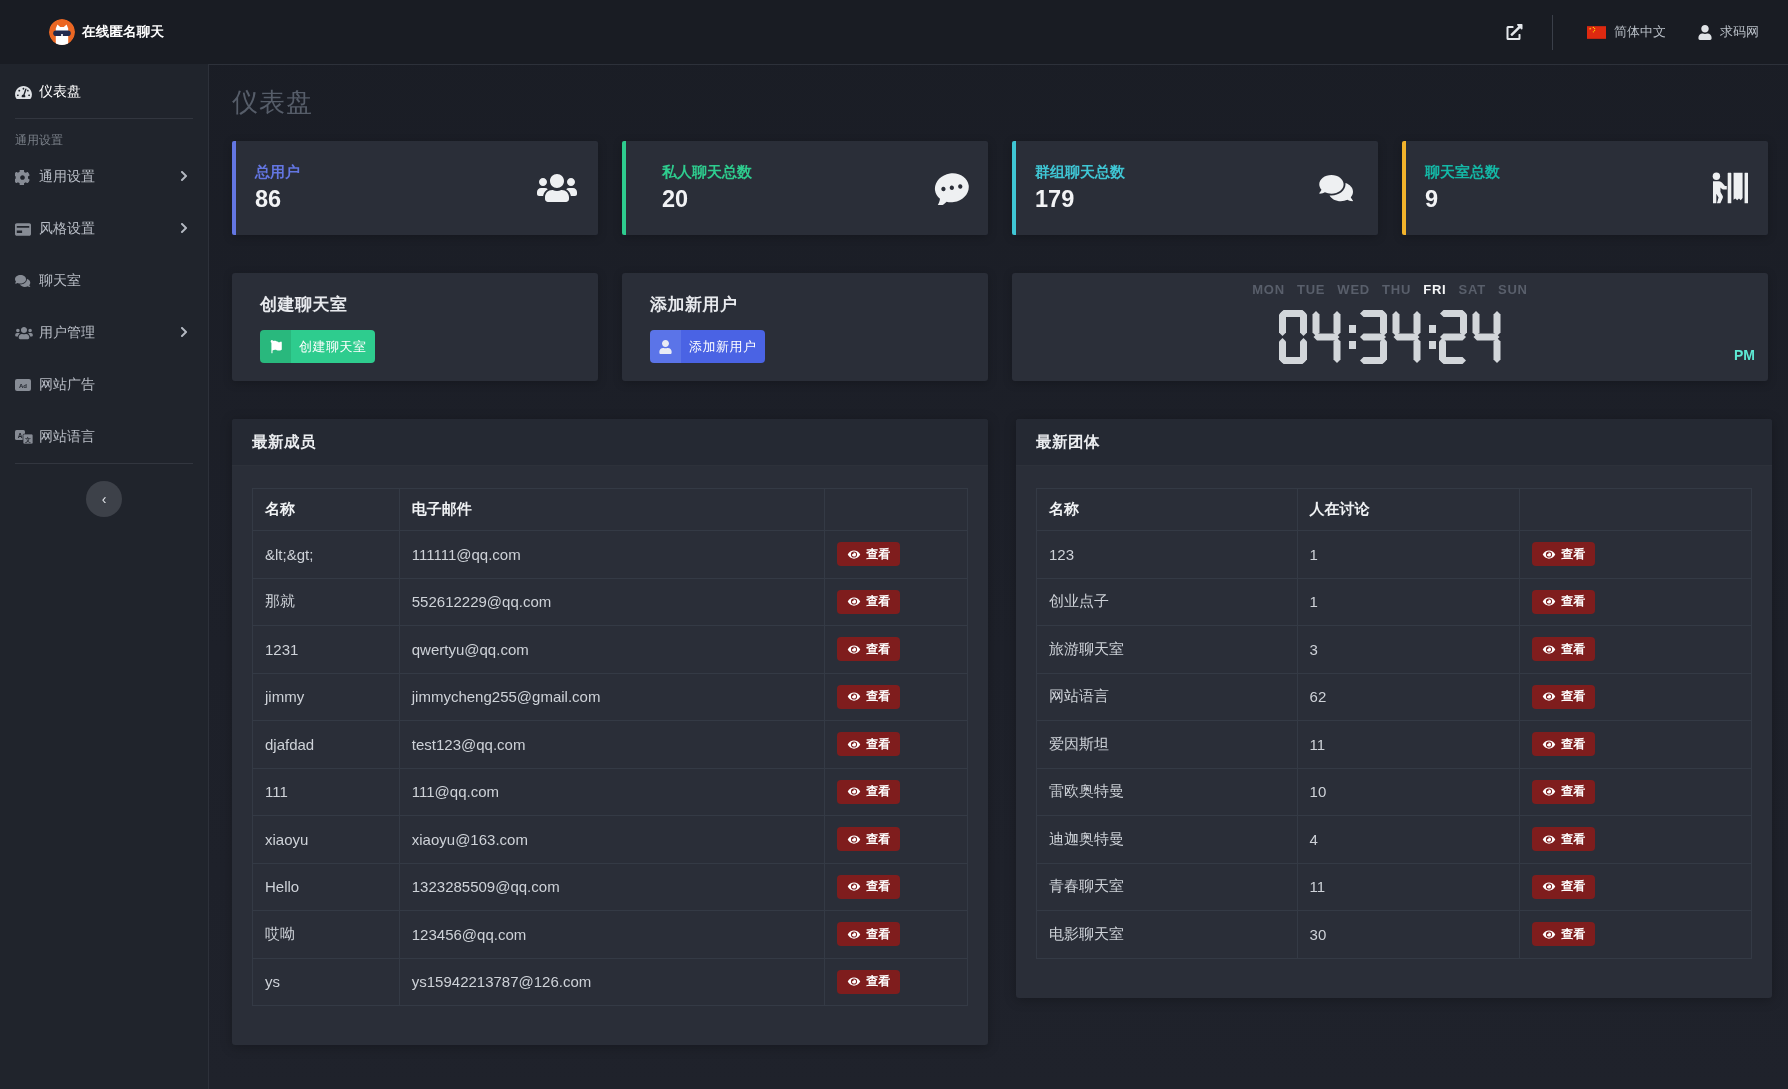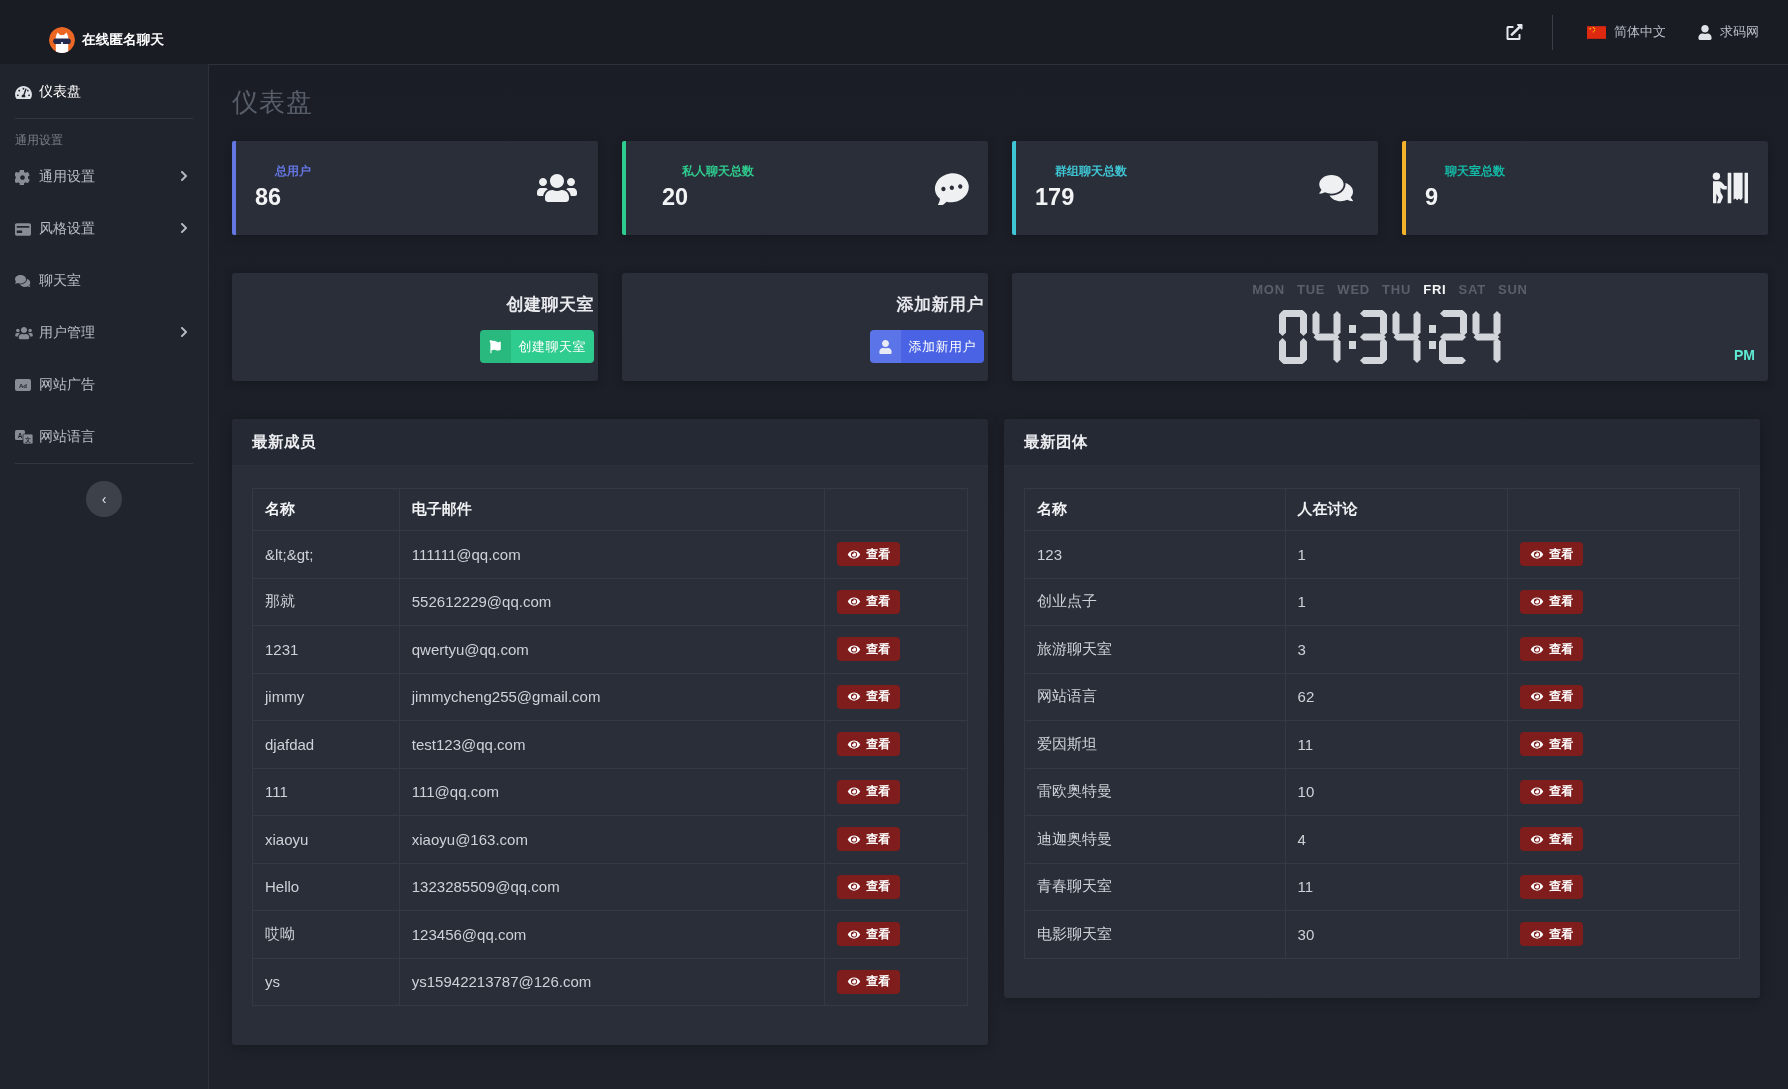--- a/index.html
+++ b/index.html
@@ -1,60 +1,60 @@
 <!DOCTYPE html>
 <html lang="zh"><head>
 <meta charset="utf-8">
 <title>仪表盘</title>
 <style>
 * { margin:0; padding:0; box-sizing:border-box; }
 html,body { width:1788px; height:1089px; overflow:hidden; }
 body { background:linear-gradient(180deg,#1a1d25 0%,#1d2029 60%,#1f222b 100%); font-family:"Liberation Sans",sans-serif; color:#d0d4da; position:relative; }
 .navbar { position:absolute; top:0; left:0; width:1788px; height:65px; background:#191c23; border-bottom:1px solid #2d313a; z-index:5; }
-.brand { position:absolute; left:0; top:8px; width:208px; height:64px; display:flex; align-items:center; padding-left:49px; }
+.brand { position:absolute; left:0; top:0; width:208px; height:64px; display:flex; align-items:center; padding-left:49px; }
 .brand .logo { width:26px; height:26px; border-radius:50%; flex:0 0 26px; }
 .brand .btxt { color:#fff; font-weight:bold; font-size:13.5px; margin-left:7px; letter-spacing:0.2px; }
 .nav-right { position:absolute; right:29px; top:0; height:64px; display:flex; align-items:center; }
 .nav-sep { width:1px; height:35px; background:#3a3f49; margin:0 34px 0 29px; }
 .nav-item { display:flex; align-items:center; color:#b9bfc7; font-size:13px; }
 .sidebar { position:absolute; top:64px; left:0; width:209px; height:1025px; background:#20242c; border-right:1px solid #2d313a; z-index:6; }
 .menu-item { display:flex; align-items:center; height:52px; padding:0 22px 0 15px; color:#b8bdc6; font-size:14px; position:relative; }
 .menu-item .mi-ic { width:24px; flex:0 0 24px; display:flex; justify-content:flex-start; color:#8e939c; }
 .menu-item .mi-tx { margin-left:0px; }
 .menu-item.active { color:#fff; }
 .menu-item .chev { position:absolute; right:20px; color:#aeb3bc; font-size:12px; font-weight:bold; }
 .side-divider { border-top:1px solid #32363f; margin:0 15px; }
 .side-label { padding:13px 15px 2px 15px; font-size:12px; color:#7a8089; }
 .collapse-btn { width:36px; height:36px; border-radius:50%; background:#3d4149; color:#e2e5e9; display:flex; align-items:center; justify-content:center; margin:17px auto 0; font-size:14px; }
 .main { position:absolute; left:208px; top:64px; width:1580px; height:1025px; padding:24px 24px 0 24px; }
 h1.pagetitle { color:#565d69; font-size:26px; line-height:29px; font-weight:normal; letter-spacing:1px; }
 .cards-row { display:flex; gap:24px; margin-top:24px; }
 .stat-card { flex:0 0 366px; width:366px; height:94px; background:#2a2e38; box-shadow:0 2px 10px rgba(0,0,0,0.22); border-left:4px solid; border-radius:2px; padding:22px 28px 0 19px; position:relative; }
-.stat-card .lab { font-size:12px; font-weight:bold; letter-spacing:0px;margin-left:20px; }
+.stat-card .lab { font-size:15px; font-weight:bold; letter-spacing:0px; }
 .stat-card .num { font-size:23.5px; font-weight:bold; color:#f2f3f5; margin-top:4px; }
 .stat-card svg.bigic { position:absolute; right:20px; top:50%; transform:translateY(-50%); }
 .c-blue { border-color:#6376e2; } .c-blue .lab { color:#6376e2; }
 .c-green { border-color:#2ecc8e;padding-left:36px; } .c-green .lab { color:#2ecc8e; }
 .c-cyan { border-color:#3fc6d4; } .c-cyan .lab { color:#3fc6d4; }
 .c-yellow { border-color:#f2b32b; } .c-yellow .lab { color:#14b8a6; }
 .row2 { display:flex; gap:24px; margin-top:38px; }
-.action-panel { flex:0 0 366px; width:366px; height:108px; background:#2a2e38; border-radius:3px; padding:20px 4px; box-shadow:0 2px 10px rgba(0,0,0,0.22);text-align:right; }
+.action-panel { flex:0 0 366px; width:366px; height:108px; background:#2a2e38; border-radius:3px; padding:20px 28px; box-shadow:0 2px 10px rgba(0,0,0,0.22); }
 .action-panel .ap-title { color:#e8eaee; font-size:17px; font-weight:bold; letter-spacing:0.5px; }
 .btn-act { display:inline-flex; align-items:stretch; margin-top:14px; border-radius:4px; overflow:hidden; color:#fff; font-size:13px; height:33px; }
 .btn-act .b-ic { display:flex; align-items:center; justify-content:center; width:31px; }
 .btn-act .b-tx { display:flex; align-items:center; padding:0 8px; letter-spacing:0.5px; }
 .btn-green .b-ic { background:#29b87d; } .btn-green .b-tx { background:#2ecc8e; }
 .btn-blue .b-ic { background:#5b74e8; } .btn-blue .b-tx { background:#4a63e4; }
 .clock-panel { flex:0 0 756px; width:756px; height:108px; background:#2b2f39; border-radius:3px; position:relative; box-shadow:0 2px 10px rgba(0,0,0,0.22); }
 .days { position:absolute; top:9px; left:0; width:100%; text-align:center; font-size:13px; color:#595f6b; font-weight:bold; letter-spacing:0.8px; }
 .days span { margin:0 6px; }
 .days .on { color:#f5f6f7; }
 .clockdigits { position:absolute; top:37px; left:50%; transform:translateX(-50%); }
 .pm { position:absolute; right:13px; top:74px; color:#5eead4; font-size:14px; font-weight:bold; }
-.row3 { display:flex; gap:16px; margin-top:38px; align-items:flex-start; }
+.row3 { display:flex; gap:28px; margin-top:38px; align-items:flex-start; }
 .table-panel { width:756px; background:#2a2e38; border-radius:3px; box-shadow:0 2px 12px rgba(0,0,0,0.25); }
 .tp-head { height:47px; background:#252933; border-bottom:1px solid #2d313a; display:flex; align-items:center; padding:0 20px; color:#eceef1; font-size:15.5px; font-weight:bold; border-radius:3px 3px 0 0; letter-spacing:0.5px; }
 .tp-body { padding:22px 20px 0 20px; }
 table.dtab { width:716px; border-collapse:collapse; font-size:15px; }
 table.dtab th, table.dtab td { border:1px solid #343a45; text-align:left; font-weight:normal; }
 table.dtab th { color:#f0f2f4; font-weight:bold; height:42px; padding:0 12px; font-size:15px; }
 table.dtab td { color:#ced2d8; height:47.5px; padding:0 12px; }
 .btn-view { display:inline-flex; align-items:center; background:#7f1d1d; color:#fff; border-radius:4px; height:24px; padding:0 10px; font-size:12px; font-weight:bold; }
 .btn-view svg { margin-right:5px; }
 .pad-bottom-l { height:39px; }

